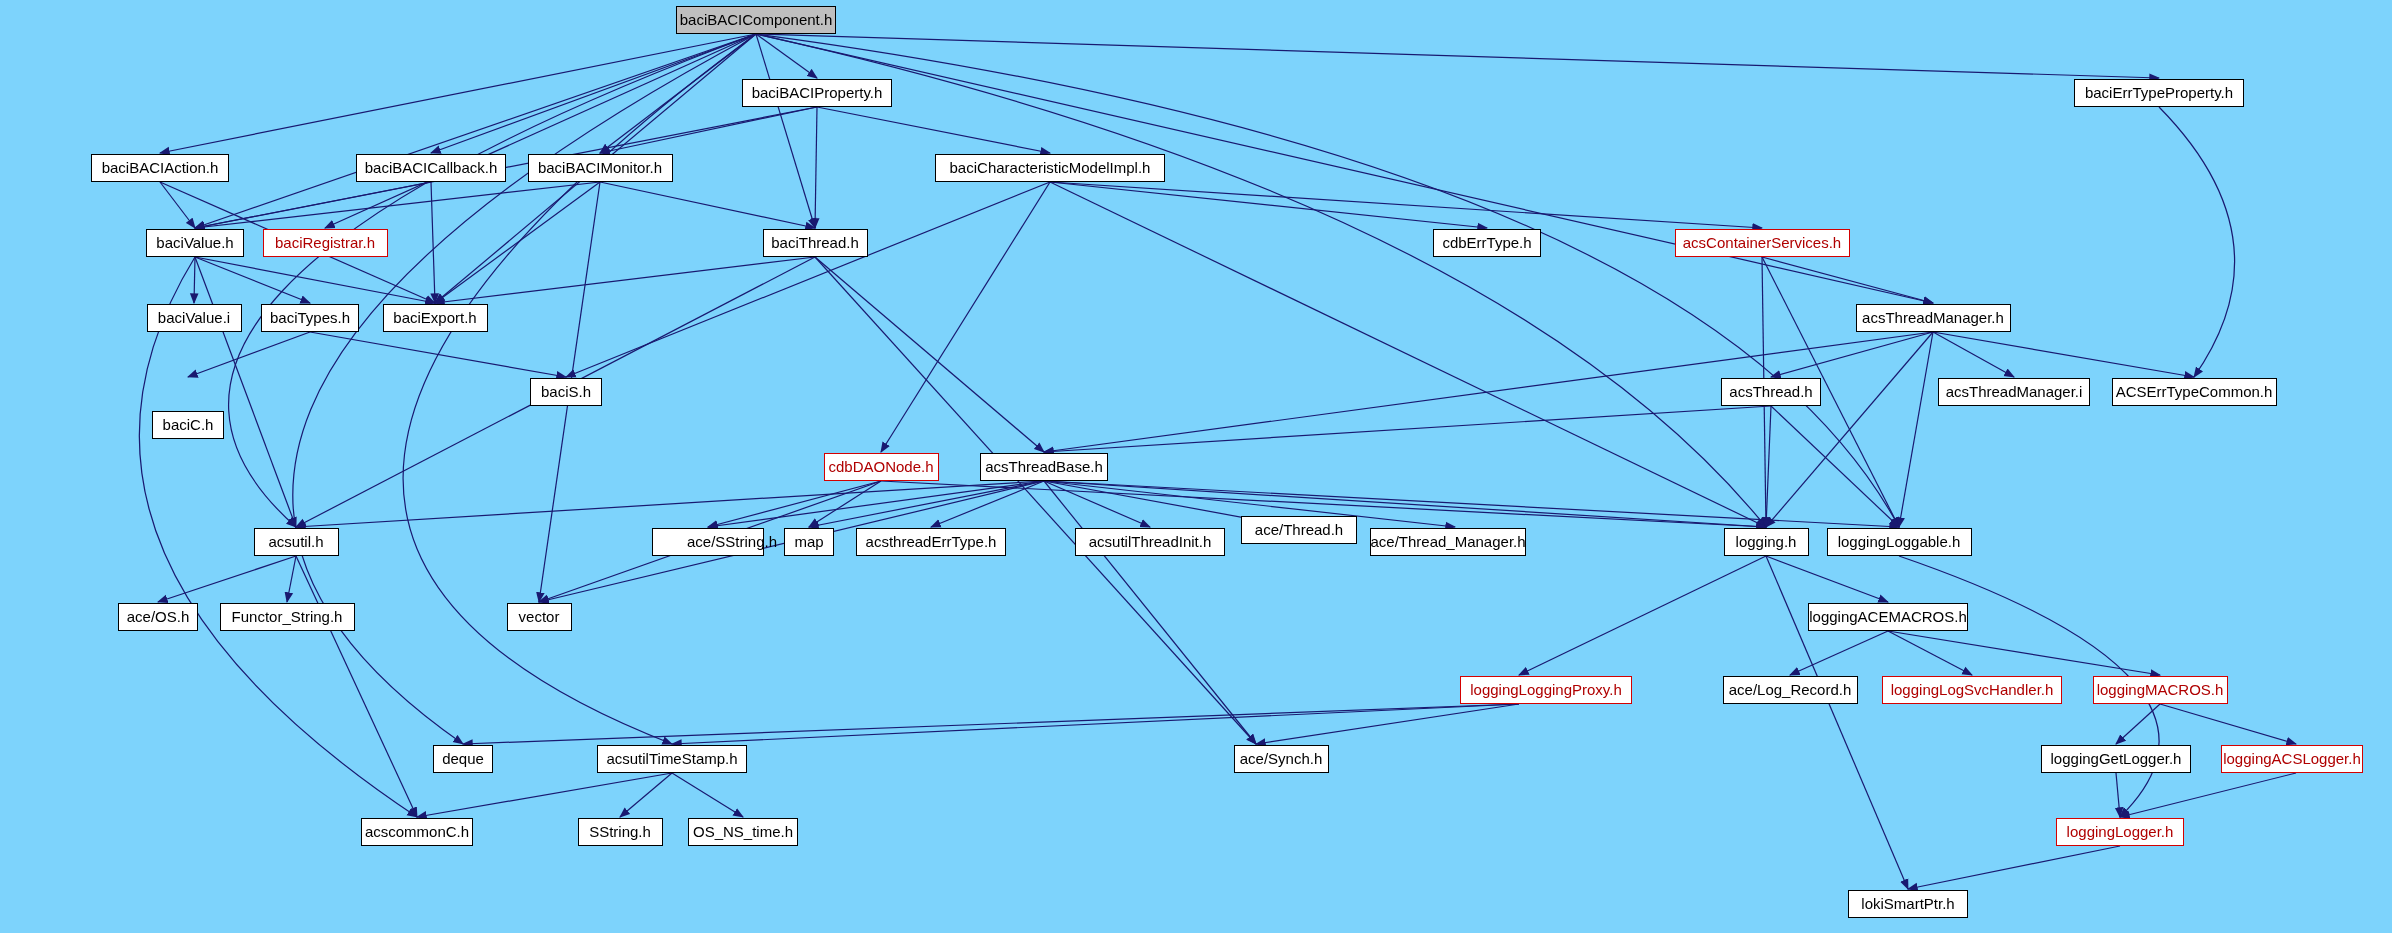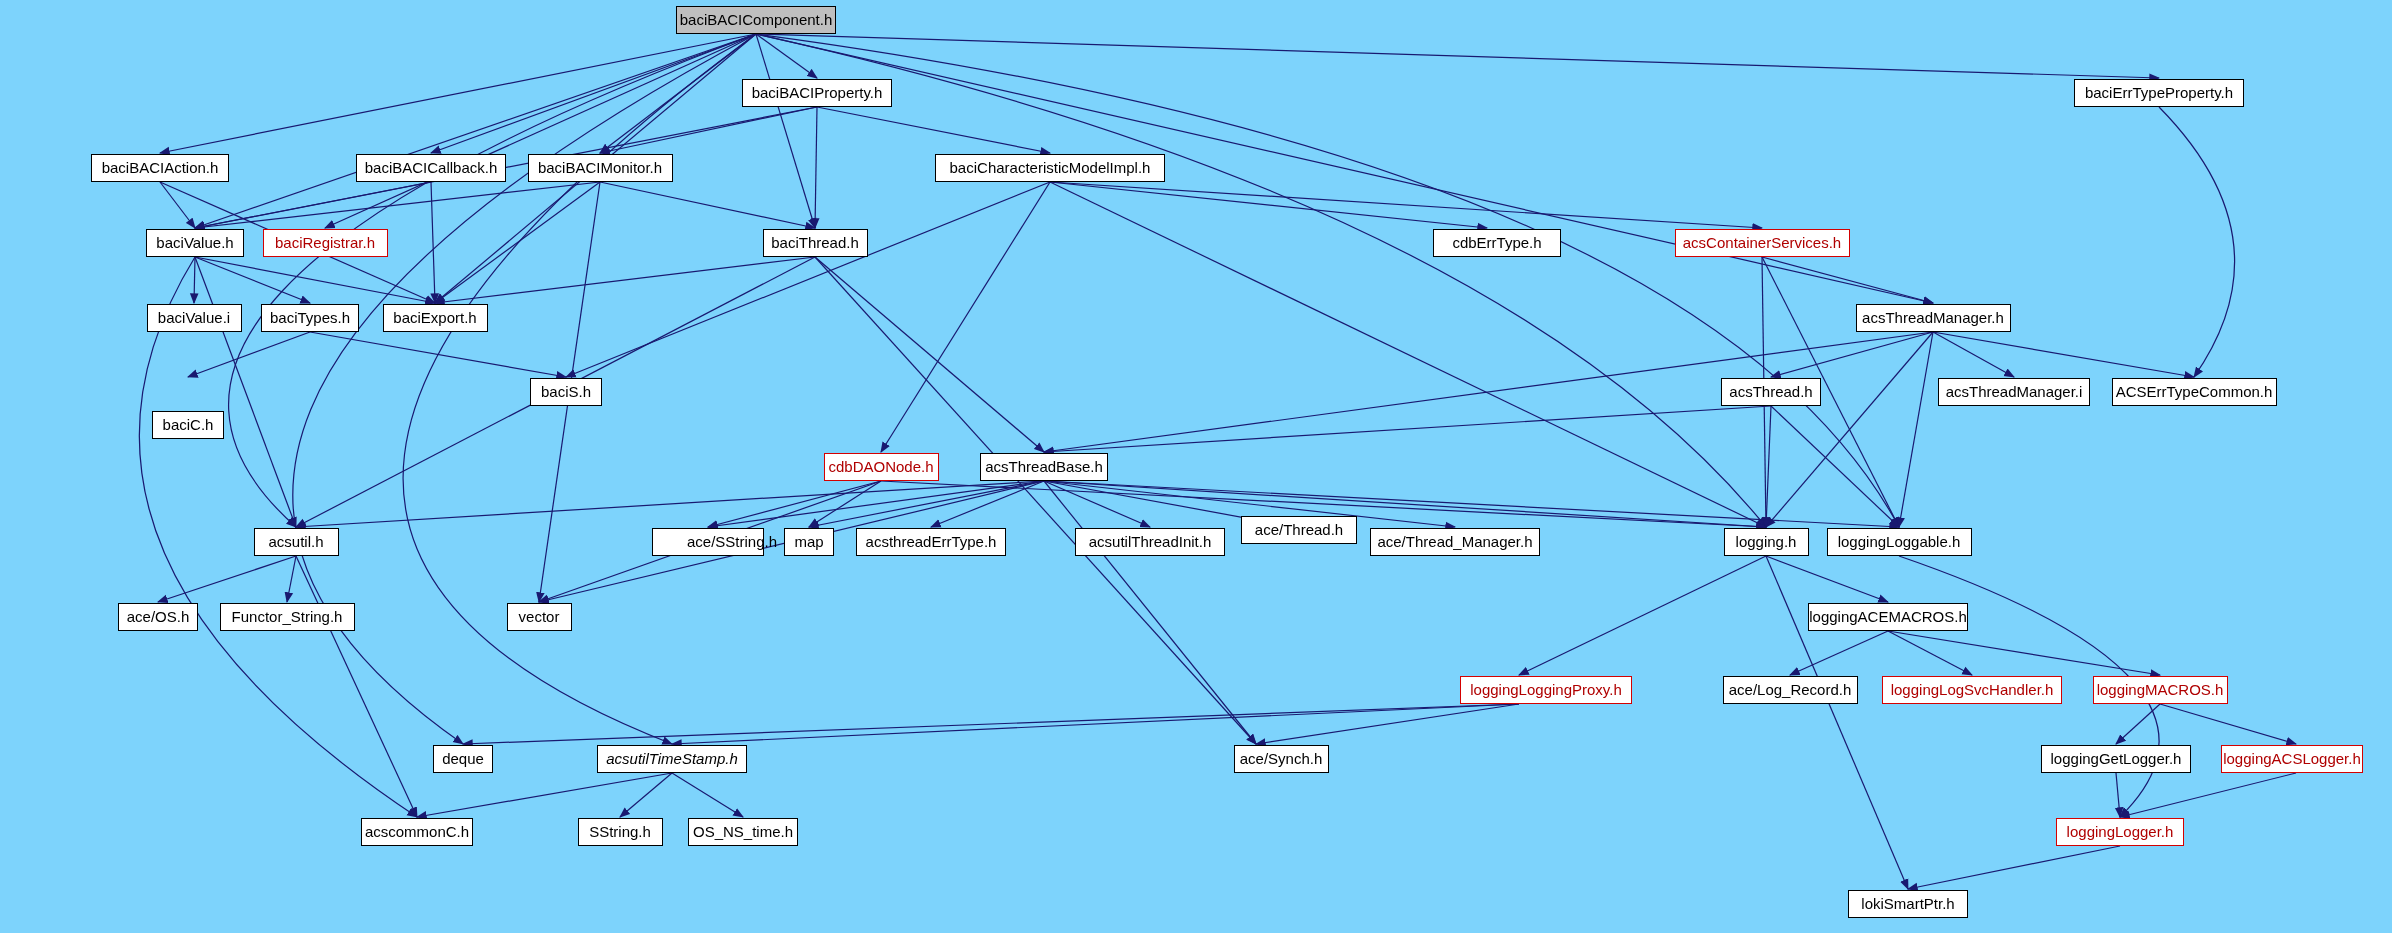--- a/index.html
+++ b/index.html
@@ -156,52 +156,52 @@
 <div class="node root" title="baciBACIComponent.h" style="left: 676px; top: 6px; width: 160px;">baciBACIComponent.h</div>
     <div class="node" title="baciBACIProperty.h" style="left: 742px; top: 79px; width: 150px;">baciBACIProperty.h</div>
     <div class="node" title="baciErrTypeProperty.h" style="left: 2074px; top: 79px; width: 170px;">baciErrTypeProperty.h</div>
     <div class="node" title="baciBACIAction.h" style="left: 91px; top: 154px; width: 138px;">baciBACIAction.h</div>
     <div class="node" title="baciBACICallback.h" style="left: 356px; top: 154px; width: 150px;">baciBACICallback.h</div>
     <div class="node" title="baciBACIMonitor.h" style="left: 527.5px; top: 154px; width: 145px;">baciBACIMonitor.h</div>
     <div class="node" title="baciCharacteristicModelImpl.h" style="left: 935px; top: 154px; width: 230px;">baciCharacteristicModelImpl.h</div>
     <div class="node" title="baciValue.h" style="left: 146px; top: 229px; width: 98px;">baciValue.h</div>
     <div class="node red" title="baciRegistrar.h" style="left: 262.5px; top: 229px; width: 125px;">baciRegistrar.h</div>
     <div class="node" title="baciThread.h" style="left: 762.5px; top: 229px; width: 105px;">baciThread.h</div>
-    <div class="node" title="cdbErrType.h" style="left: 1433px; top: 229px; width: 128px;">cdbErrType.h</div>
+    <div class="node" title="cdbErrType.h" style="left: 1433px; top: 229px; width: 108px;">cdbErrType.h</div>
     <div class="node red" title="acsContainerServices.h" style="left: 1674.5px; top: 229px; width: 175px;">acsContainerServices.h</div>
     <div class="node" title="baciValue.i" style="left: 146.5px; top: 304px; width: 95px;">baciValue.i</div>
     <div class="node" title="baciTypes.h" style="left: 261px; top: 304px; width: 98px;">baciTypes.h</div>
     <div class="node" title="baciExport.h" style="left: 382.5px; top: 304px; width: 105px;">baciExport.h</div>
     <div class="node" title="acsThreadManager.h" style="left: 1855.5px; top: 304px; width: 155px;">acsThreadManager.h</div>
     <div class="node" title="baciC.h" style="left: 152px; top: 378px; width: 72px; margin-top: 33px;">baciC.h</div>
     <div class="node" title="baciS.h" style="left: 530px; top: 378px; width: 72px;">baciS.h</div>
     <div class="node" title="acsThread.h" style="left: 1721px; top: 378px; width: 100px;">acsThread.h</div>
     <div class="node" title="acsThreadManager.i" style="left: 1938px; top: 378px; width: 152px;">acsThreadManager.i</div>
     <div class="node" title="ACSErrTypeCommon.h" style="left: 2111.5px; top: 378px; width: 165px;">ACSErrTypeCommon.h</div>
     <div class="node red" title="cdbDAONode.h" style="left: 823.5px; top: 453px; width: 115px;">cdbDAONode.h</div>
     <div class="node" title="acsThreadBase.h" style="left: 980px; top: 453px; width: 128px;">acsThreadBase.h</div>
     <div class="node" title="acsutil.h" style="left: 253.5px; top: 528px; width: 85px;">acsutil.h</div>
     <div class="node" title="ace/SString.h" style="left: 652px; top: 528px; width: 112px; padding-left: 48px;">ace/SString.h</div>
     <div class="node" title="map" style="left: 784px; top: 528px; width: 50px;">map</div>
     <div class="node" title="acsthreadErrType.h" style="left: 856px; top: 528px; width: 150px;">acsthreadErrType.h</div>
     <div class="node" title="acsutilThreadInit.h" style="left: 1075px; top: 528px; width: 150px;">acsutilThreadInit.h</div>
     <div class="node" title="ace/Thread.h" style="left: 1241px; top: 516px; width: 116px; text-align: right;">ace/Thread.h</div>
-    <div class="node" title="ace/Thread_Manager.h" style="left: 1370px; top: 528px; width: 170px;">ace/Thread_Manager.h</div>
+    <div class="node" title="ace/Thread_Manager.h" style="left: 1370px; top: 528px; width: 156px;">ace/Thread_Manager.h</div>
     <div class="node" title="logging.h" style="left: 1723.5px; top: 528px; width: 85px;">logging.h</div>
     <div class="node" title="loggingLoggable.h" style="left: 1826.5px; top: 528px; width: 145px;">loggingLoggable.h</div>
     <div class="node" title="ace/OS.h" style="left: 118px; top: 603px; width: 80px;">ace/OS.h</div>
     <div class="node" title="Functor_String.h" style="left: 219.5px; top: 603px; width: 135px;">Functor_String.h</div>
     <div class="node" title="vector" style="left: 506.5px; top: 603px; width: 65px;">vector</div>
     <div class="node" title="loggingACEMACROS.h" style="left: 1808px; top: 603px; width: 160px;">loggingACEMACROS.h</div>
     <div class="node red" title="loggingLoggingProxy.h" style="left: 1433px; top: 676px; width: 172px; margin-left: 27px;">loggingLoggingProxy.h</div>
     <div class="node" title="ace/Log_Record.h" style="left: 1722.5px; top: 676px; width: 135px;">ace/Log_Record.h</div>
     <div class="node red" title="loggingLogSvcHandler.h" style="left: 1882px; top: 676px; width: 180px;">loggingLogSvcHandler.h</div>
     <div class="node red" title="loggingMACROS.h" style="left: 2092.5px; top: 676px; width: 135px;">loggingMACROS.h</div>
     <div class="node" title="deque" style="left: 433px; top: 745px; width: 60px;">deque</div>
-    <div class="node" title="acsutilTimeStamp.h" style="left: 597px; top: 745px; width: 150px; font-style: italic;">acsutilTimeStamp.h</div>
+    <div class="node" title="acsutilTimeStamp.h" style="left: 597px; top: 745px; width: 150px;">acsutilTimeStamp.h</div>
     <div class="node" title="ace/Synch.h" style="left: 1208.5px; top: 745px; width: 95px; margin-left: 25px;">ace/Synch.h</div>
     <div class="node" title="loggingGetLogger.h" style="left: 2041px; top: 745px; width: 150px;">loggingGetLogger.h</div>
     <div class="node red" title="loggingACSLogger.h" style="left: 2221px; top: 745px; width: 142px;">loggingACSLogger.h</div>
     <div class="node" title="acscommonC.h" style="left: 361px; top: 818px; width: 112px;">acscommonC.h</div>
     <div class="node" title="SString.h" style="left: 577.5px; top: 818px; width: 85px;">SString.h</div>
     <div class="node" title="OS_NS_time.h" style="left: 688px; top: 818px; width: 110px;">OS_NS_time.h</div>
     <div class="node red" title="loggingLogger.h" style="left: 2056px; top: 818px; width: 128px;">loggingLogger.h</div>
     <div class="node" title="lokiSmartPtr.h" style="left: 1848px; top: 890px; width: 120px;">lokiSmartPtr.h</div>
   </div>
 

